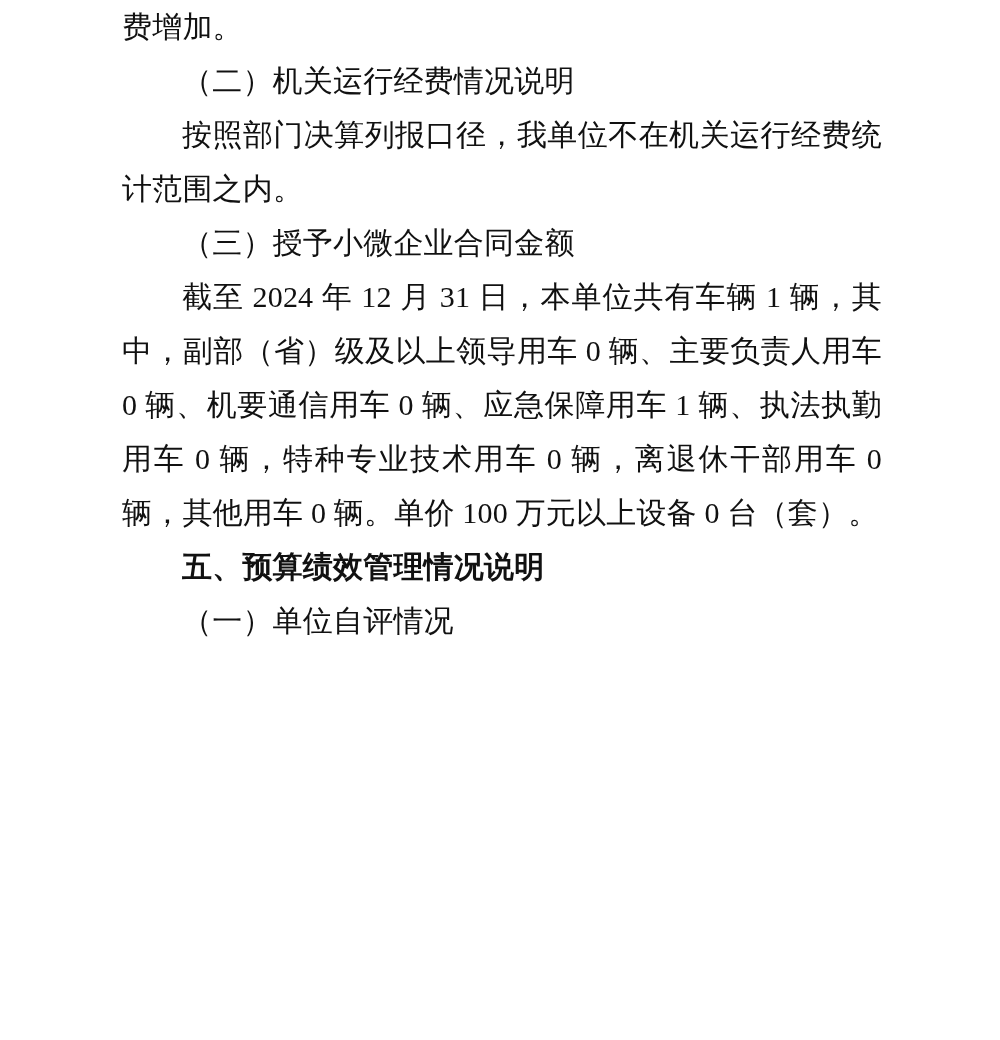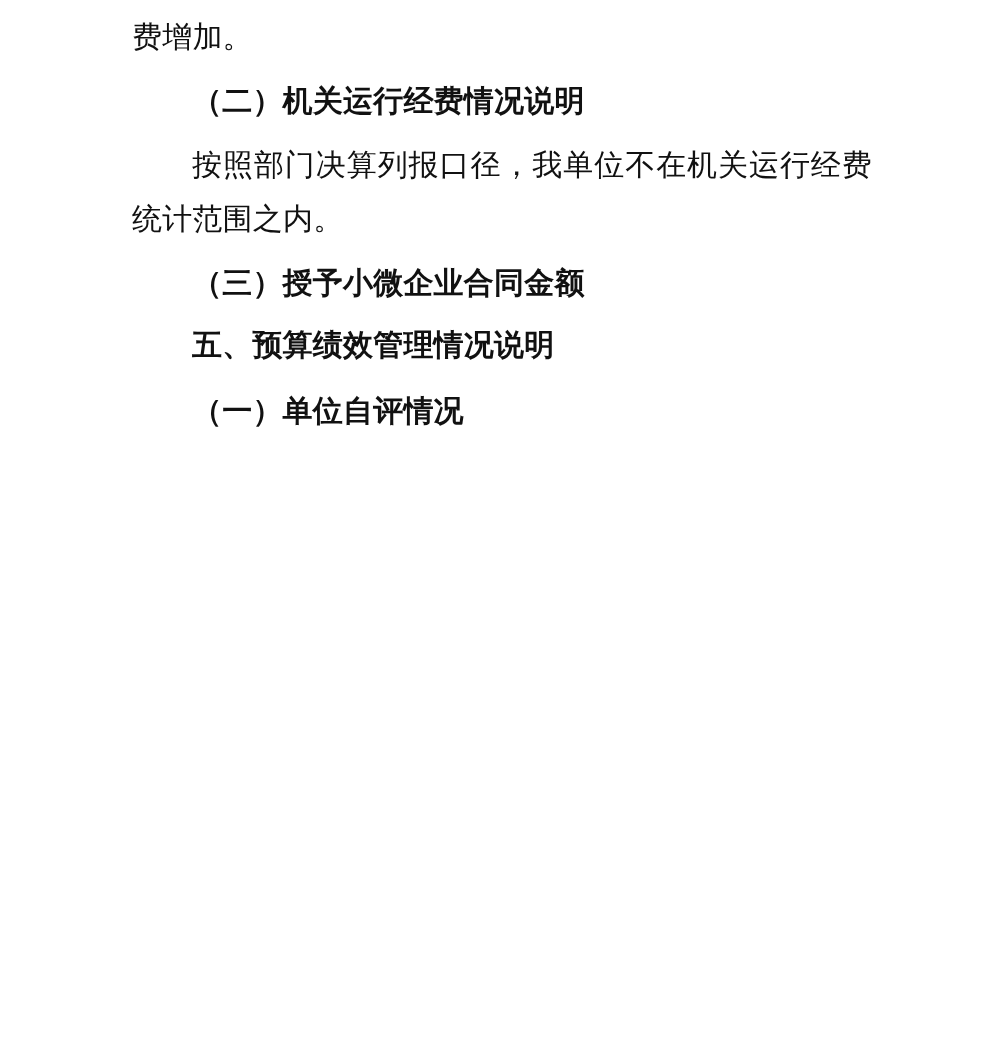--- a/index.html
+++ b/index.html
@@ -18,63 +18,64 @@
     width: 1000px;
     height: 1040px;
     box-sizing: border-box;
     padding: 0 118px 0 122px;
     position: relative;
   }
   .doc-body {
     padding-top: 0px;
   }
   p {
-    margin: 10px;
+    margin: 0;
     font-size: 30px;
     line-height: 54px;
     letter-spacing: 0.2px;
     text-align: justify;
     text-justify: inter-ideograph;
     word-break: break-all;
   }
   .para {
     text-indent: 60px;
     font-family: Liberation Serif, serif;
   }
   .para-cont {
     text-indent: 0;
   }
   .heading {
     text-indent: 60px;
     font-weight: bold;
-    font-family: Liberation Mono, monospace;
+    font-family: Liberation Sans, sans-serif;
   }
   .subheading {
     text-indent: 60px;
-    font-weight: bold;
+    font-weight: normal;
     font-family: "DejaVu Serif", "Liberation Serif", serif;
   }
   .tight {
     letter-spacing: -0.3px;
   }
 </style>
 </head>
 <body>
 
 <div class="page">
   <div class="doc-body">
 
     <p class="para-cont">费增加。</p>
 
     <p class="subheading">（二）机关运行经费情况说明</p>
 
     <p class="para">按照部门决算列报口径，我单位不在机关运行经费统计范围之内。</p>
 
     <p class="subheading">（三）授予小微企业合同金额</p>
 
+    <p class="para">截至 2024 年 12 月 31 日，本单位共有车辆 1 辆，其中，副部（省）级及以上领导用车 0 辆、主要负责人用车 0 辆、机要通信用车 0 辆、应急保障用车 1 辆、执法执勤用车 0 辆，特种专业技术用车 0 辆，离退休干部用车 0 辆，其他用车 0 辆。单价 100 万元以上设备 0 台（套）。</p>
 
 
 
     <p class="heading">五、预算绩效管理情况说明</p>
 
     <p class="subheading">（一）单位自评情况</p>
 
   </div>
 </div>
 

